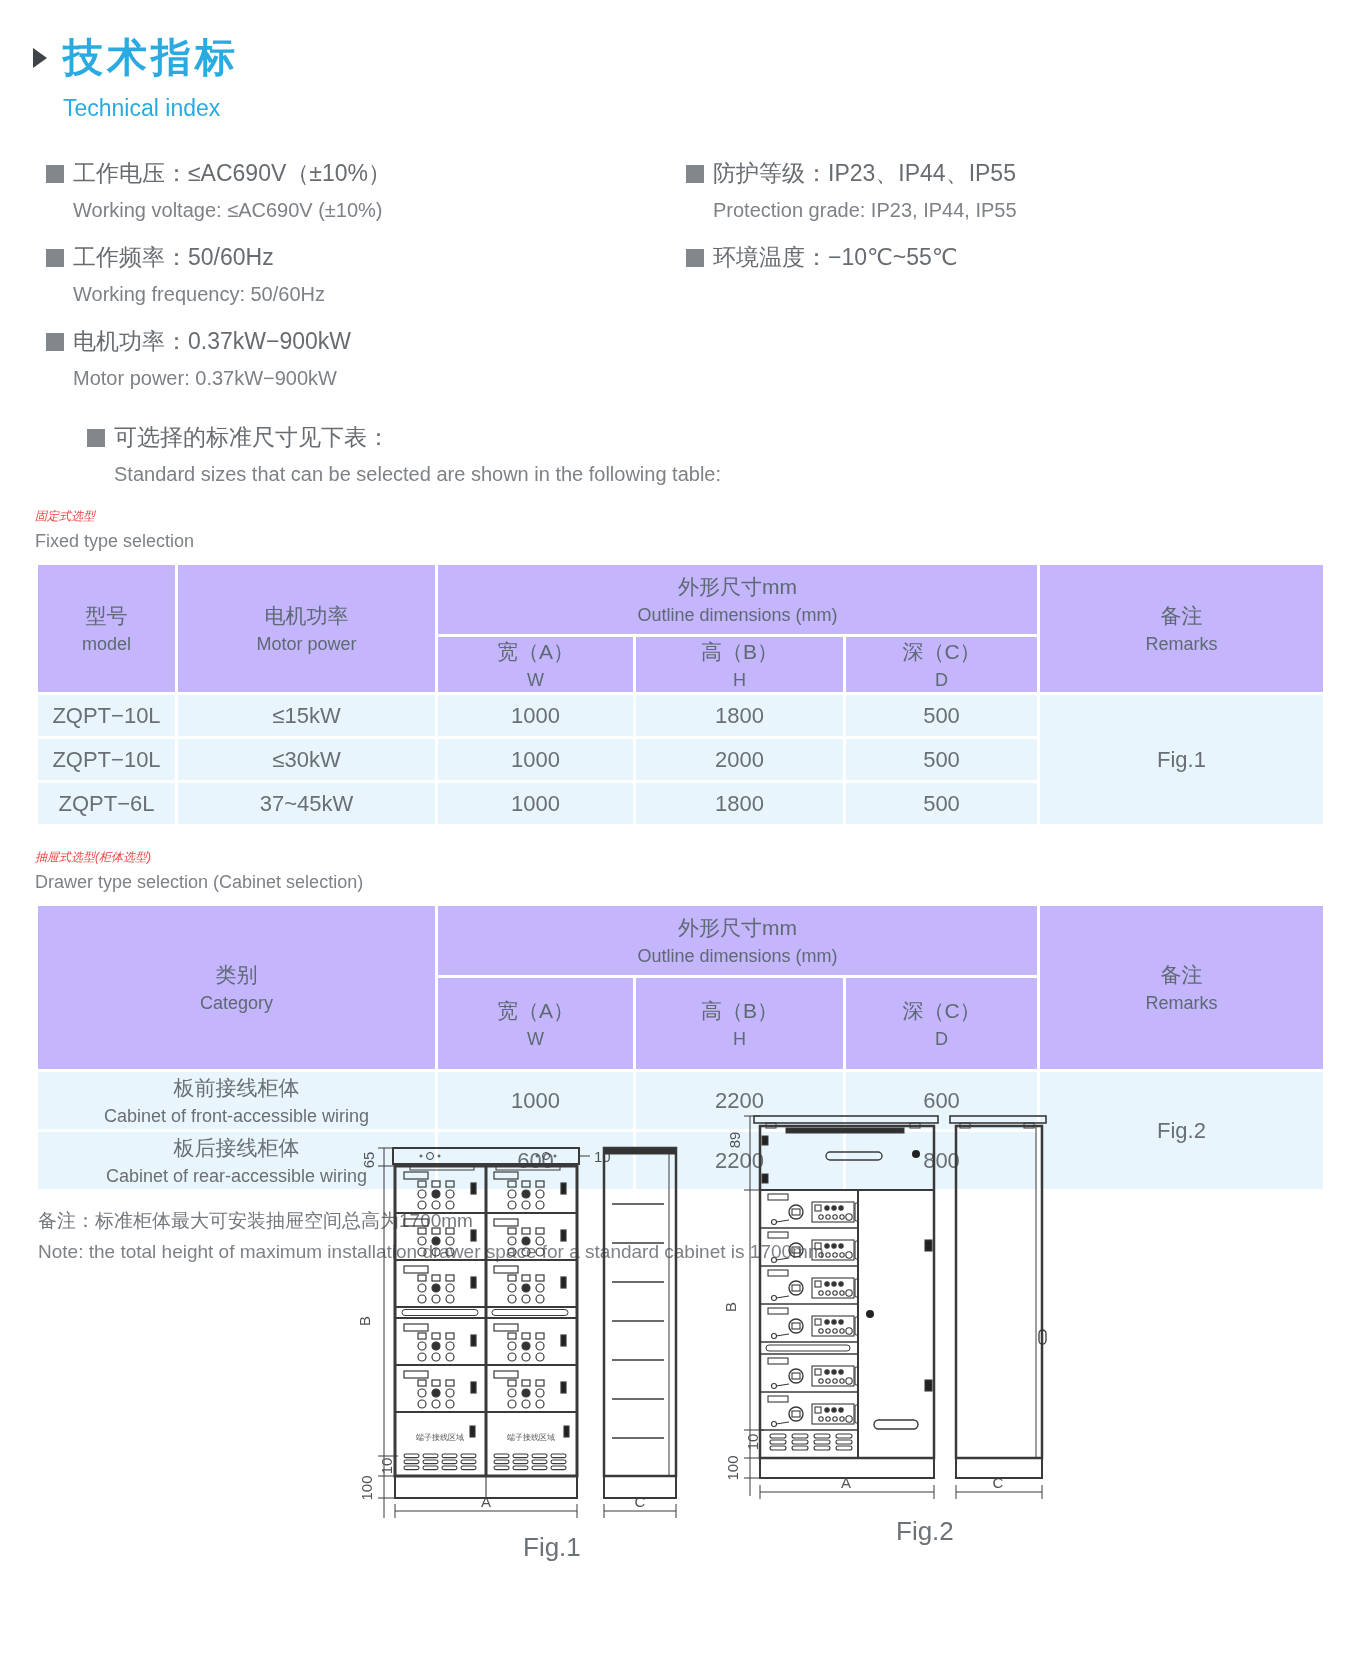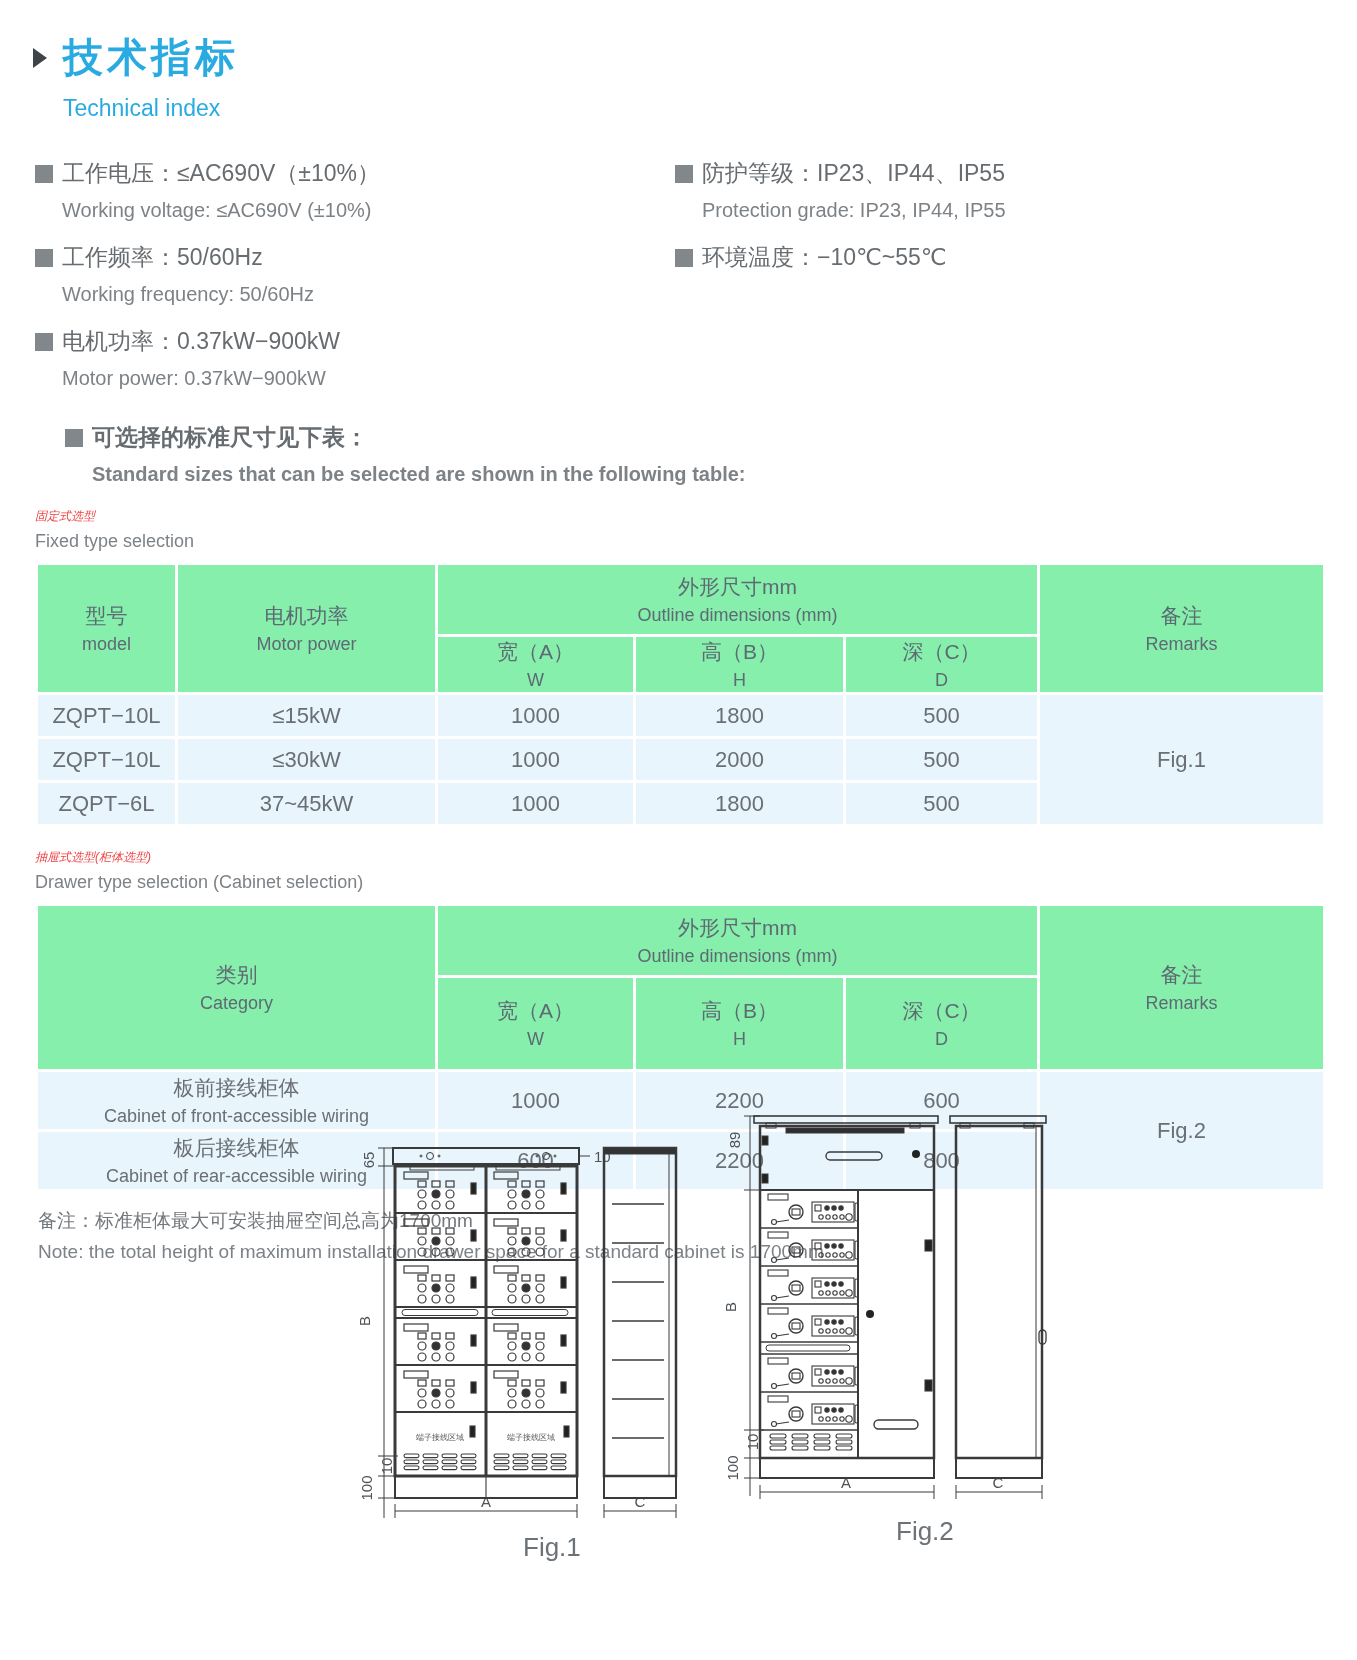--- a/index.html
+++ b/index.html
@@ -8,39 +8,39 @@
 
   
   .hdr { padding:30px 0 0 33px; }
   .title-row { display:flex; align-items:center; }
   .tri { width:0; height:0; border-top:10px solid transparent; border-bottom:10px solid transparent;
          border-left:14px solid #3f4448; margin-right:16px; }
   .title-zh { font-size:40px; font-weight:bold; color:#29abe2; letter-spacing:4px; }
   .title-en { font-size:23px; color:#29abe2; margin:10px 8px 0 30px; }
 
   
-  .specs { display:flex; padding:24px 0 0 35px; }
+  .specs { display:flex; padding:24px 0 0 46px; }
   .spec-col.left  { width:640px; }
   .spec-col.right { flex:1; }
   .spec-zh { font-size:23px; color:#676c71; margin:12px 0 10px; display:flex; align-items:center; }
   .bullet { display:inline-block; width:18px; height:18px; background:#82878c; margin-right:9px; flex:0 0 auto; }
   .spec-en { font-size:20px; color:#7d8287; margin:0 0 20px 27px; }
 
-  .spec-standalone { padding-left:65px; margin-top:6px;font-weight:bold; }
+  .spec-standalone { padding-left:87px; margin-top:6px; }
 
   
   .sec-label { padding-left:35px; margin-top:22px; }
   .sec-zh { font-size:12px; color:#ef4444;font-style:italic; }
   .sec-en { font-size:18px; color:#7d8287; margin-top:6px; }
 
   
   table.spec-table { border-collapse:collapse; table-layout:fixed; width:1288px; margin:10px 0 0 35px; }
   table.spec-table th, table.spec-table td {
      border:3px solid #fff; text-align:center; vertical-align:middle; font-weight:normal; }
-  table.spec-table th { background:#86efac; color:#5d6a73; }
+  table.spec-table th { background:#c4b5fd; color:#5d6a73; }
   table.spec-table td { background:#e9f5fc; color:#696f74; }
   .zh-line { font-size:21px; }
   .en-line { font-size:18px; margin-top:4px; }
   .cell-val { font-size:22px; }
   tr.hrow1 { height:72px; } tr.hrow2 { height:58px; }
   tr.drow  { height:44px; }
   tr.hrow2b { height:94px; }
   tr.drow2 { height:60px; }
 
   

